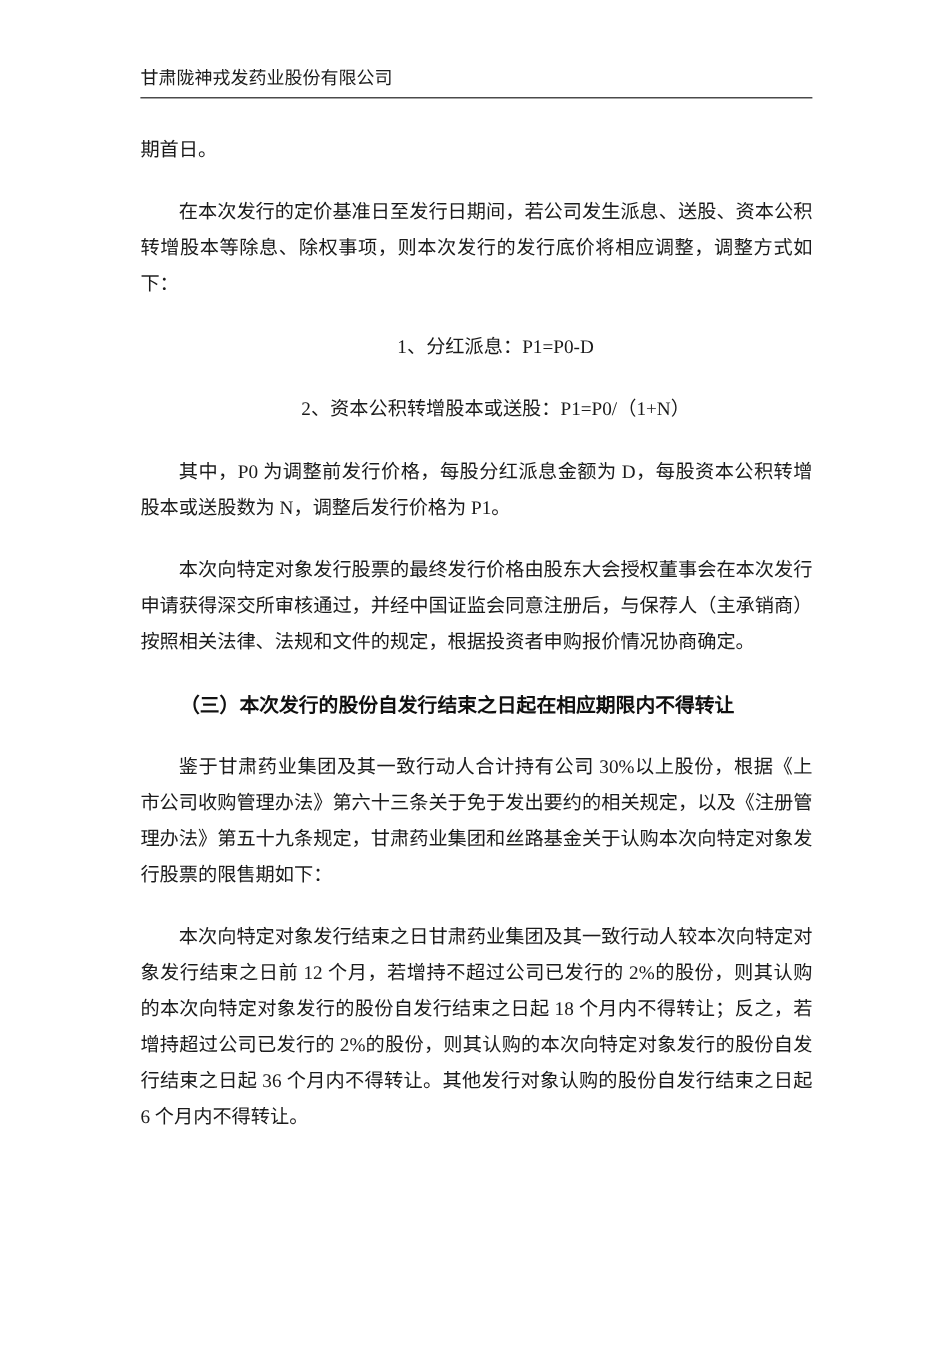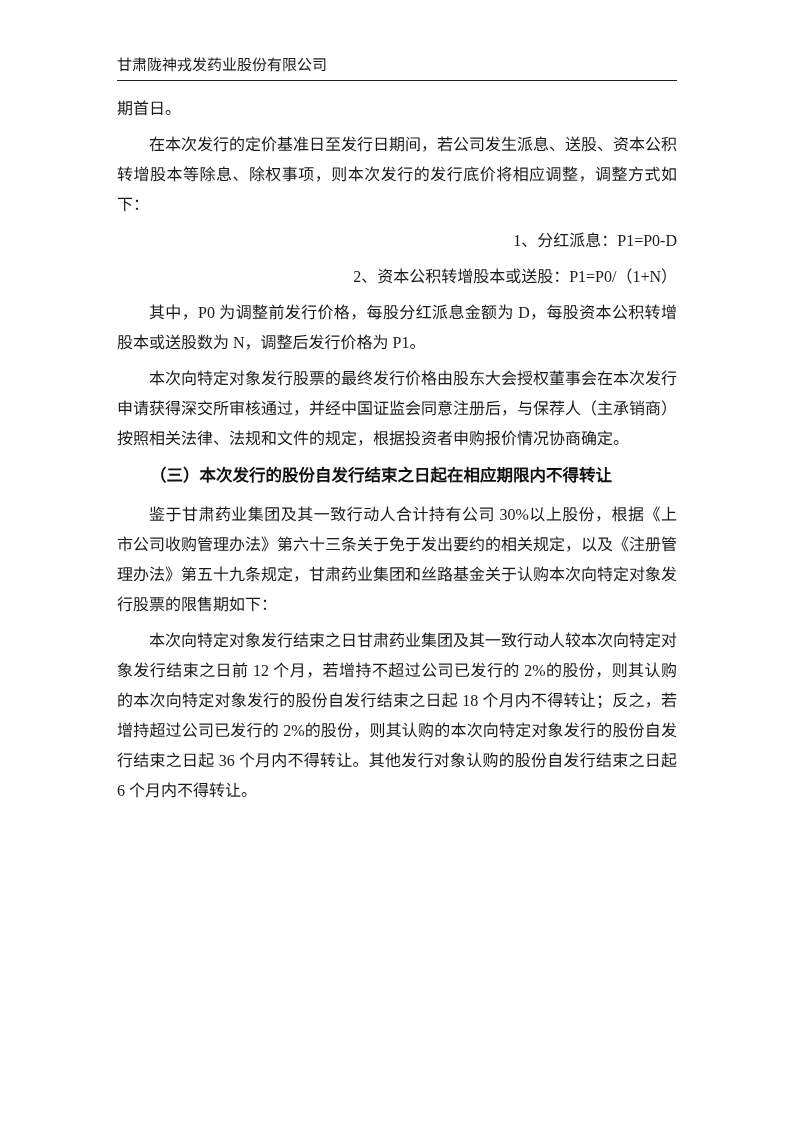--- a/index.html
+++ b/index.html
@@ -29,33 +29,33 @@
     border-bottom: 1.5px solid #1f1f1f;
     font-size: 15px;
     white-space: nowrap;
   }
   .doc-body {
     padding-top: 7px;
     font-size: 16px;
     line-height: 30px;
   }
   .doc-body p {
-    margin: 6px 0;
+    margin: 22px 0;
   }
   .body-para {
     text-indent: 2em;
     text-align: justify;
   }
   .cont-para {
     text-indent: 0;
     text-align: justify;
   }
   .formula-para {
     text-indent: 2em;
-    text-align: right;
+    text-align: center;
   }
   .section-heading {
     margin: 0 0 10px;
     font-size: 16.5px;
     font-weight: bold;
     text-indent: 2em;
     text-align: left;
     line-height: 30px;
     font-family: "Liberation Sans", "DejaVu Sans", sans-serif;
     color: #111111;

